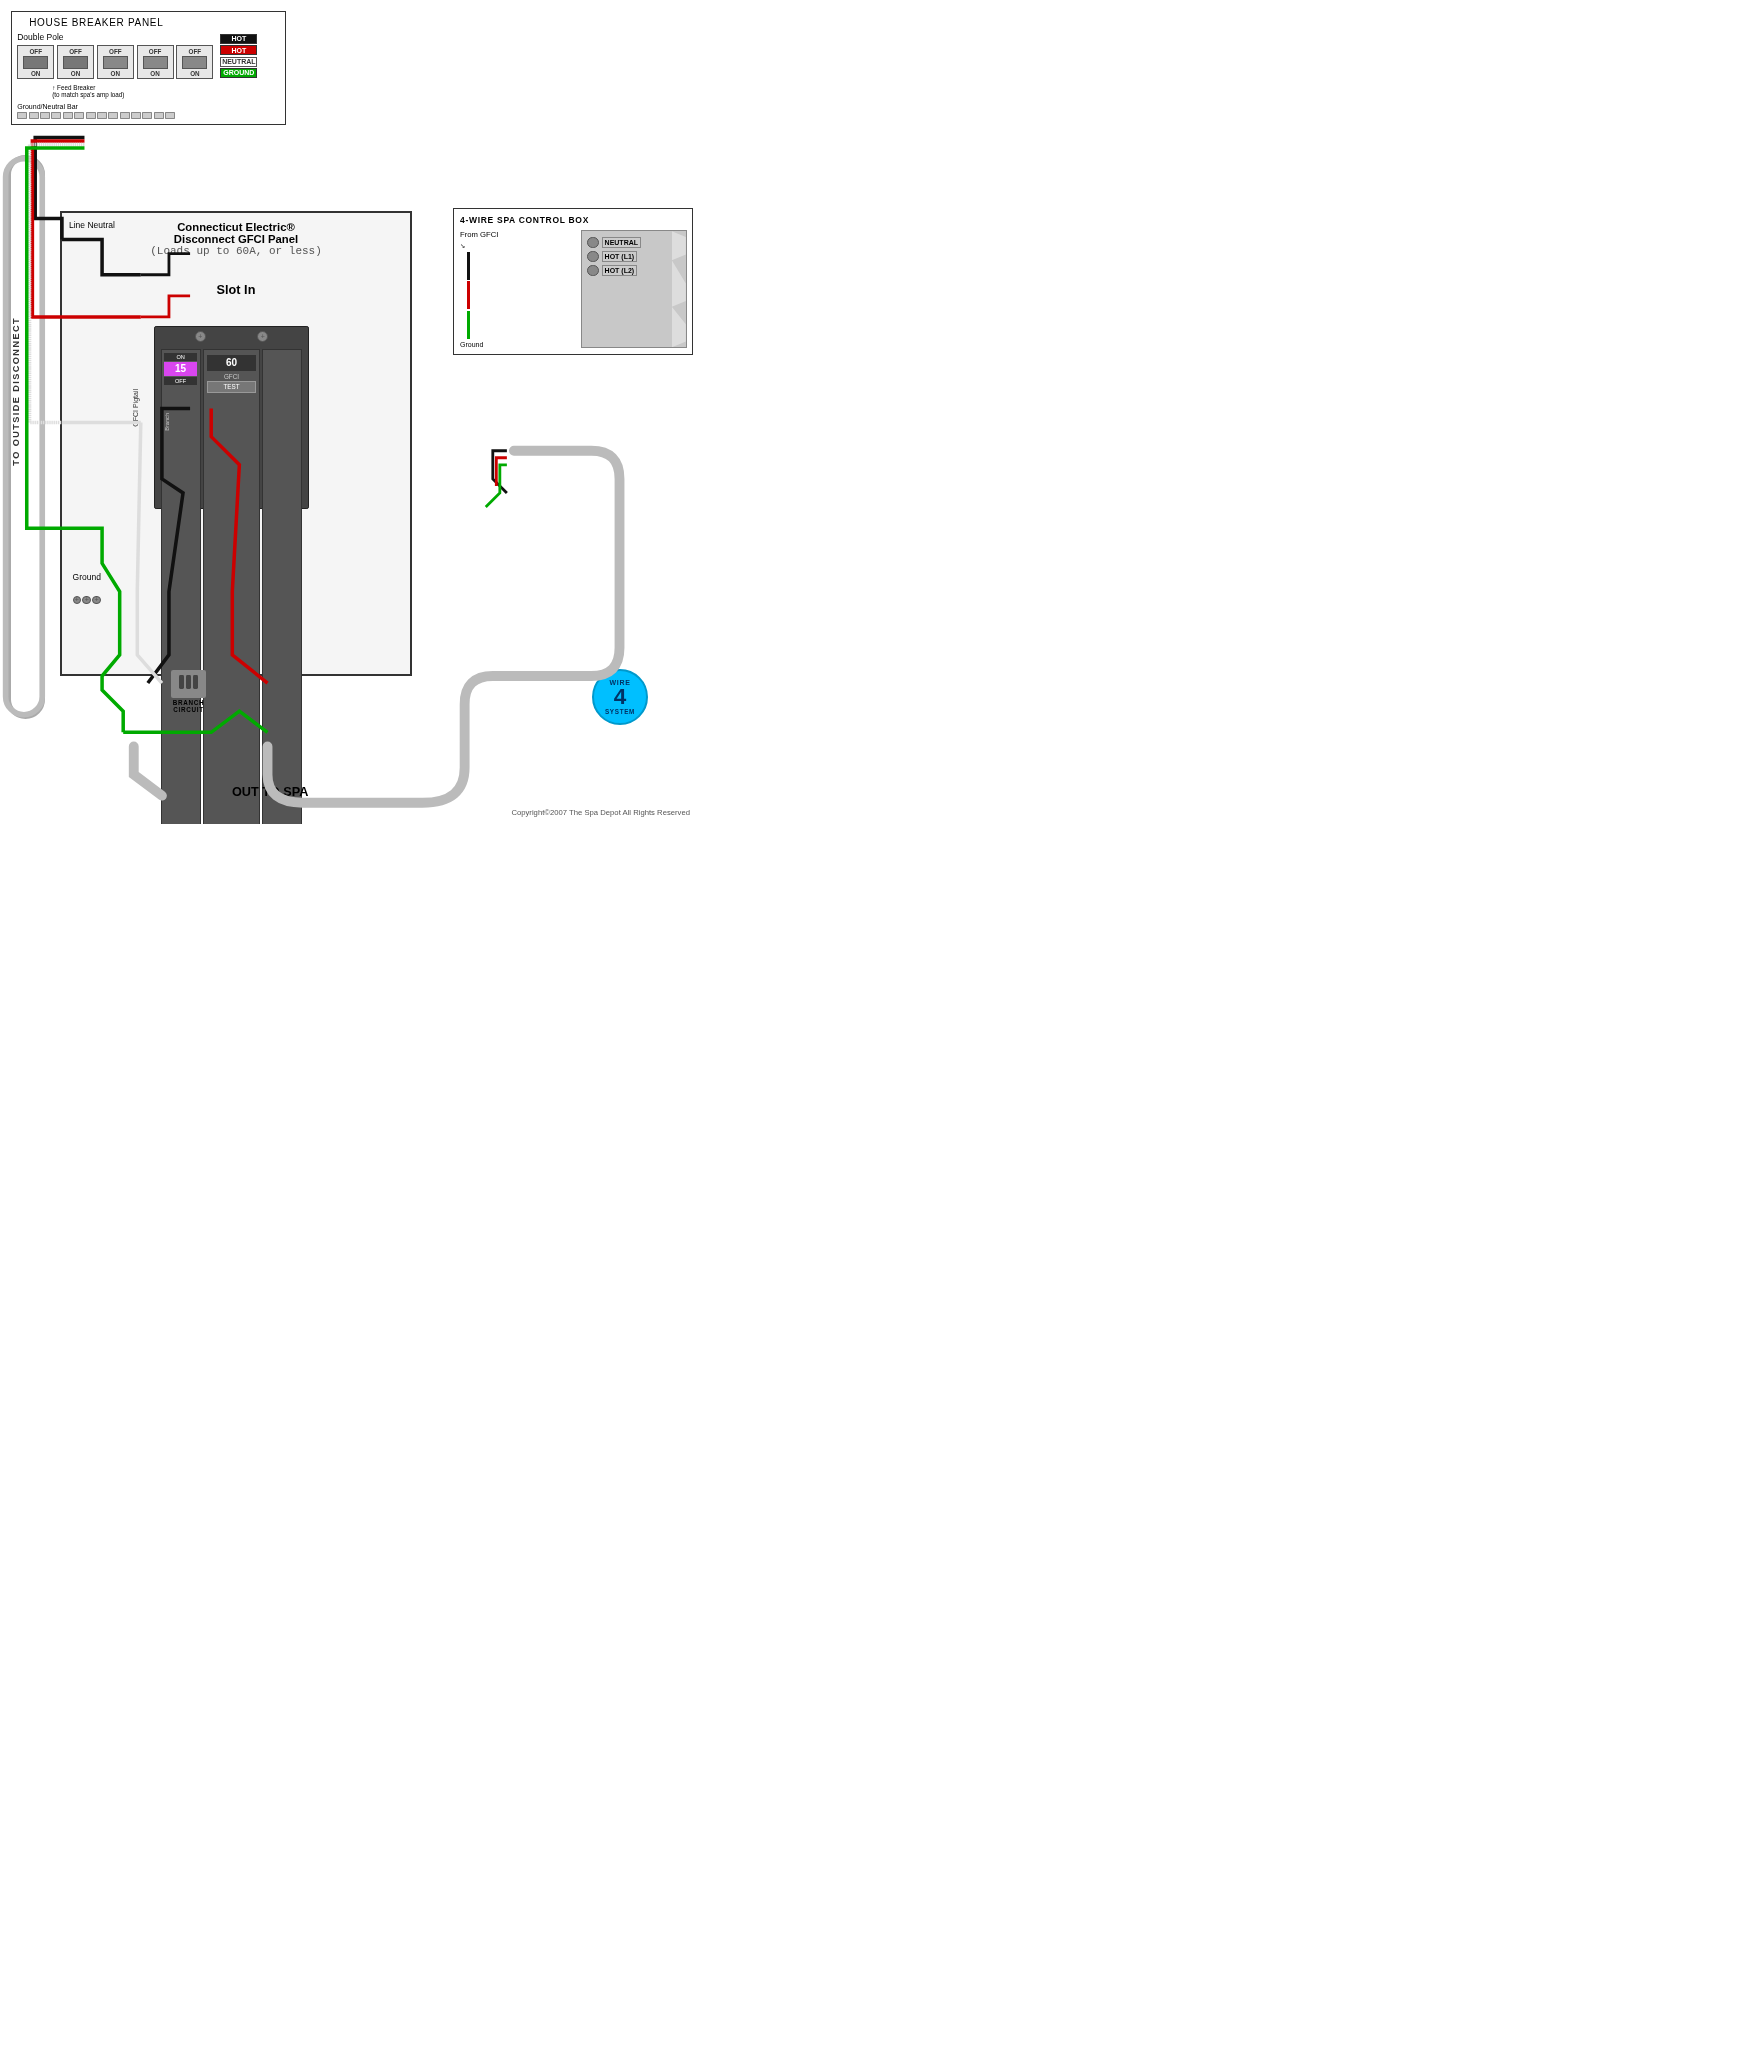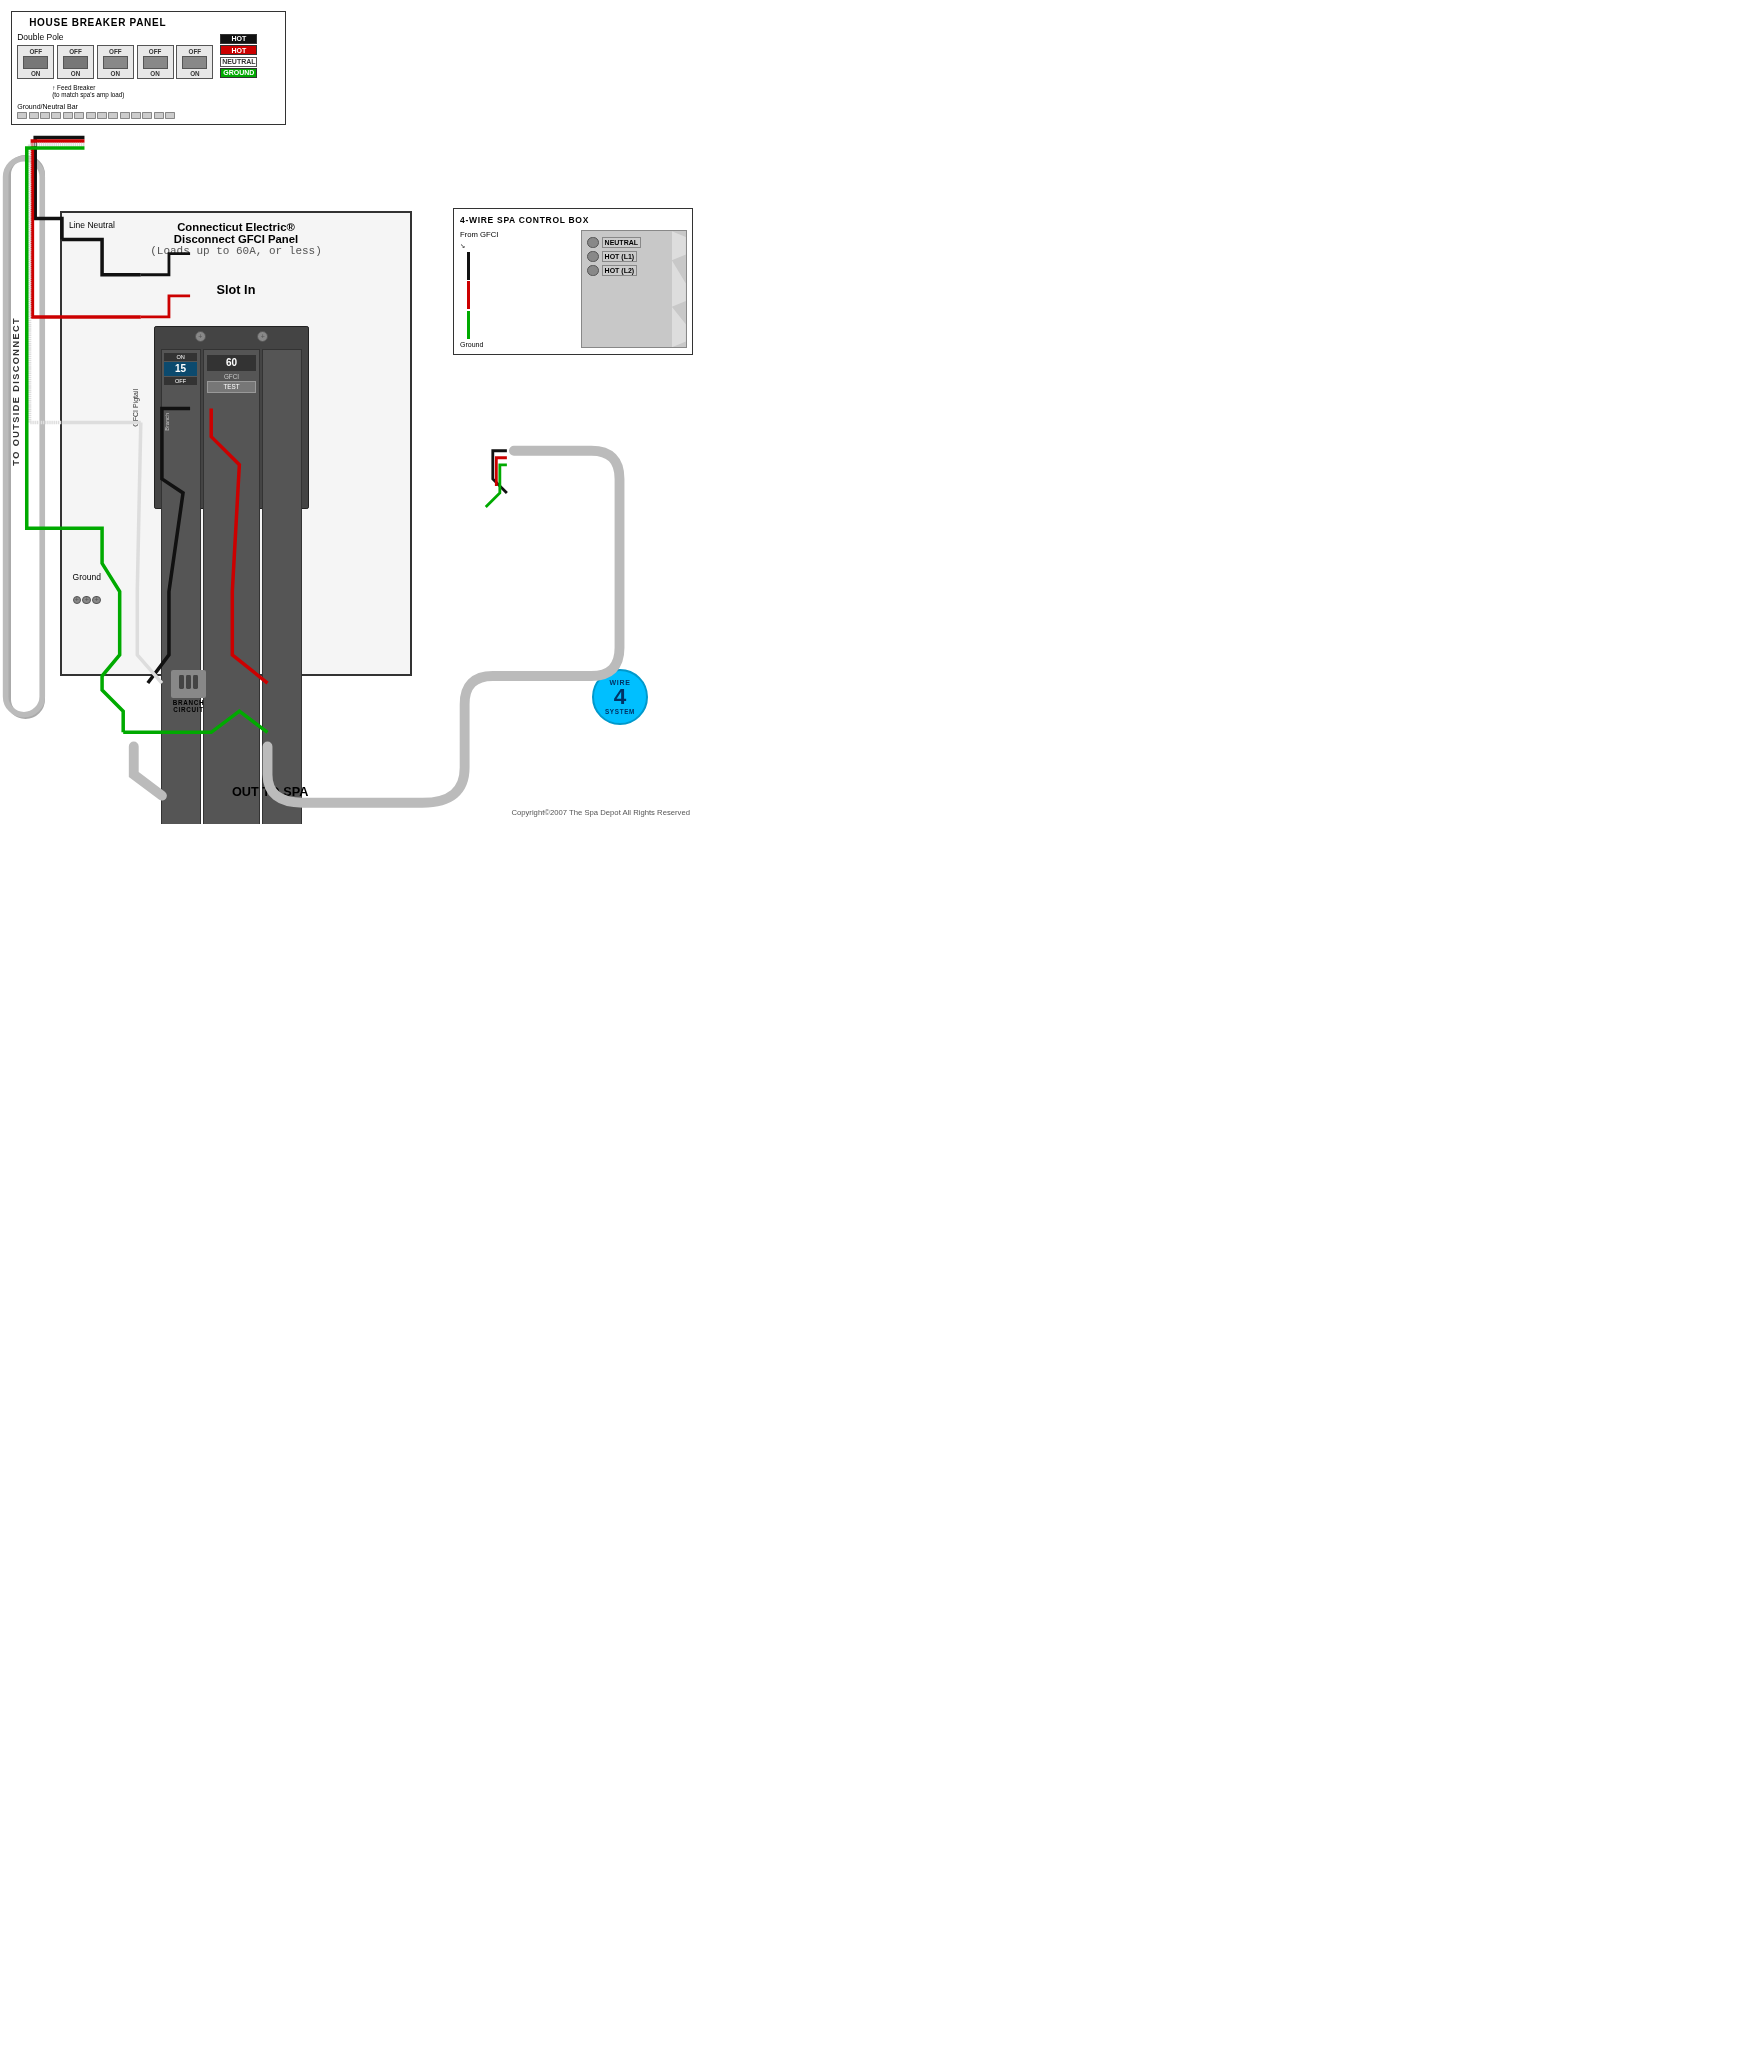--- a/index.html
+++ b/index.html
@@ -25,21 +25,21 @@
       top: 10.6px;
       left: 10.6px;
       width: 275px;
       border: 1.4px solid #333;
       background: #fff;
       padding: 5.6px;
     }
 
     .house-breaker-title {
       font-size: 10px;
-      font-weight: bold;
+      font-weight: normal;
       text-transform: uppercase;
       margin-bottom: 4.2px;
       letter-spacing: 0.7px;
       padding-left: 12px;
     }
 
     .double-pole-label {
       font-size: 8.5px;
       margin-bottom: 2.8px;
     }
@@ -249,21 +249,21 @@
     .on-indicator {
       background: #333;
       color: #fff;
       font-size: 5.6px;
       text-align: center;
       padding: 0.7px;
       margin-bottom: 1.4px;
     }
 
     .breaker-number {
-      background: #0c4a6e;
+      background: #d946ef;
       color: #fff;
       font-size: 10px;
       font-weight: bold;
       text-align: center;
       padding: 1.4px;
     }
 
     .off-indicator {
       background: #333;
       color: #fff;

